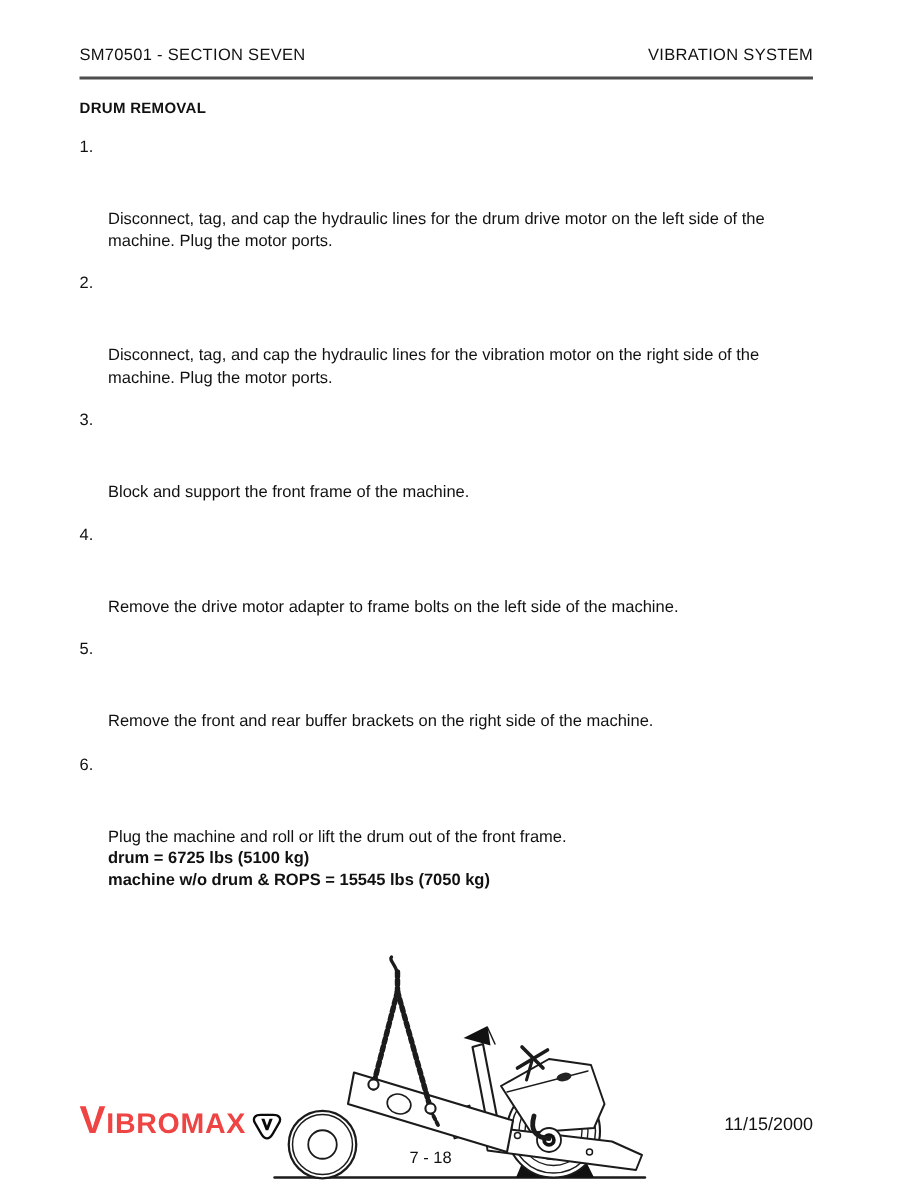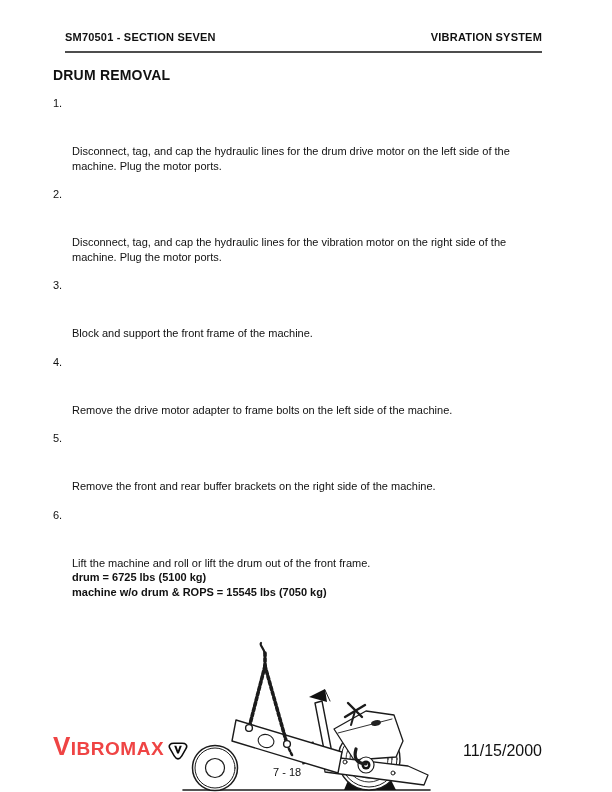--- a/index.html
+++ b/index.html
@@ -4,41 +4,41 @@
 <style>
   html,body{margin:0;padding:0;background:#e8e8e8;}
   .page{
     position:relative;width:612px;height:792px;background:#ffffff;
     font-family:"Liberation Sans","DejaVu Sans",sans-serif;color:#111;
     overflow:hidden;margin:0 auto;
   }
   .content{position:absolute;left:53px;top:31px;width:489px;}
   .header{
     display:flex;justify-content:space-between;align-items:flex-end;
-    font-size:11px;font-weight:bold;letter-spacing:.2px;
-    padding-bottom:8px;border-bottom:2px solid #4d4d4d;margin-left:12px;
+    font-size:11px;font-weight:normal;letter-spacing:.2px;
+    padding-bottom:8px;border-bottom:2px solid #4d4d4d;
   }
-  .title{font-size:14px;font-weight:bold;margin:14px 0 0 0;letter-spacing:.2px;}
+  .title{font-size:10px;font-weight:bold;margin:14px 0 0 0;letter-spacing:.2px;}
   .steps{margin-top:13px;}
   .step{display:flex;margin-bottom:14px;font-size:11px;line-height:14.5px;}
   .step .num{width:19px;flex:none;}
   .step .txt{width:470px;margin-top:48px;}
   .bold-line{font-weight:bold;}
   .figure{margin-top:42px;margin-left:127px;width:252px;height:154px;}
   .figure svg{display:block;}
   .footer{position:absolute;left:53px;top:735px;width:489px;height:32px;}
   .brand{position:absolute;left:0;top:0;display:flex;align-items:flex-start;}
   .brand-text{
     display:inline-block;font-weight:bold;font-size:19px;line-height:22px;
     letter-spacing:.5px;color:#ef4444;
   }
   .brand-text::first-letter{font-size:26px;}
   .brand-emblem{margin-left:3px;margin-top:4px;}
   .pagenum{position:absolute;left:220px;top:7px;font-size:11px;margin-top:24px;}
-  .date{position:absolute;right:0;top:7px;font-size:16px;}
+  .date{position:absolute;right:0;top:7px;font-size:12px;}
 </style>
 </head>
 <body>
 
 <div class="page">
   <div class="content">
 
     <div class="header">
       <span>SM70501 - SECTION SEVEN</span>
       <span>VIBRATION SYSTEM</span>
@@ -63,21 +63,21 @@
         <span class="num">4.</span>
         <div class="txt">Remove the drive motor adapter to frame bolts on the left side of the machine.</div>
       </div>
       <div class="step">
         <span class="num">5.</span>
         <div class="txt">Remove the front and rear buffer brackets on the right side of the machine.</div>
       </div>
       <div class="step">
         <span class="num">6.</span>
         <div class="txt">
-          <span>Lift the machine and roll or lift the drum out of the front frame.</span>
+          <span>Plug the machine and roll or lift the drum out of the front frame.</span>
           <div class="bold-line">drum = 6725 lbs (5100 kg)</div>
           <div class="bold-line">machine w/o drum &amp; ROPS = 15545 lbs (7050 kg)</div>
         </div>
       </div>
     </div>
 
     <div class="figure">
       <svg width="252" height="154" viewBox="0 0 252 154">
         <g fill="none" stroke="#1b1b1b" stroke-width="1.4" stroke-linejoin="round" stroke-linecap="round">
 

